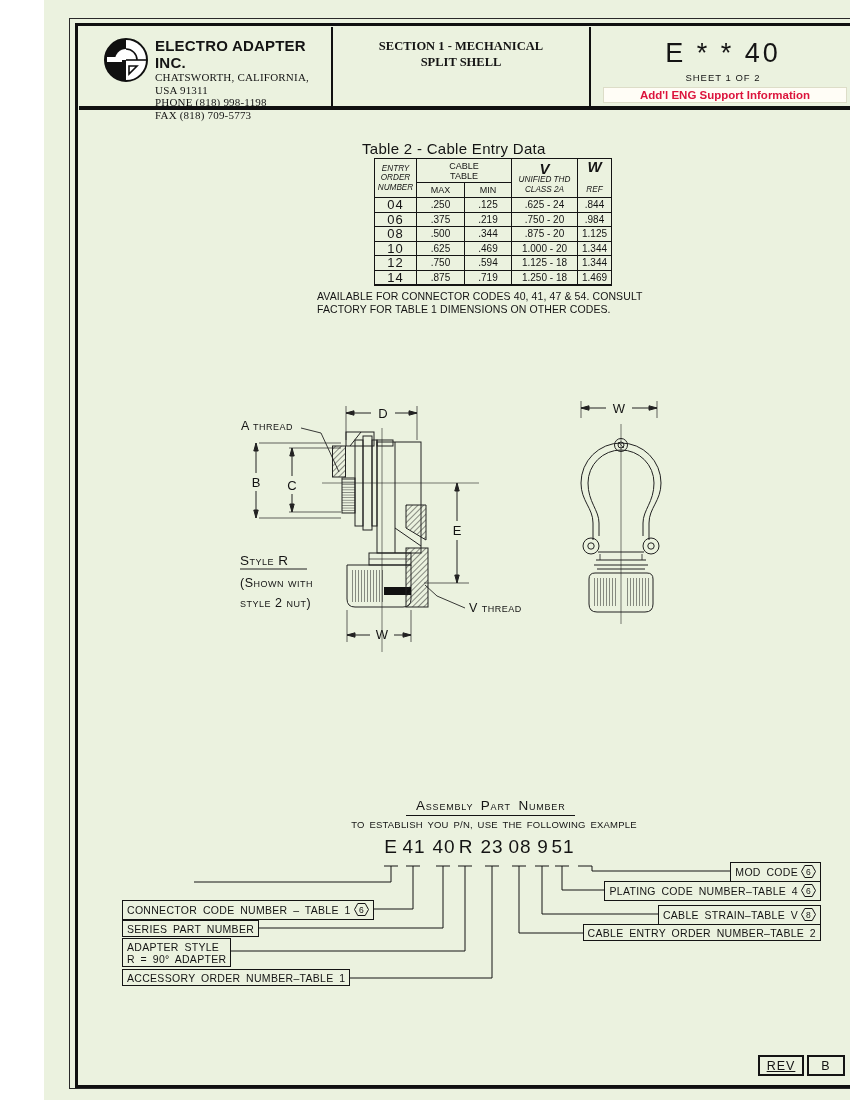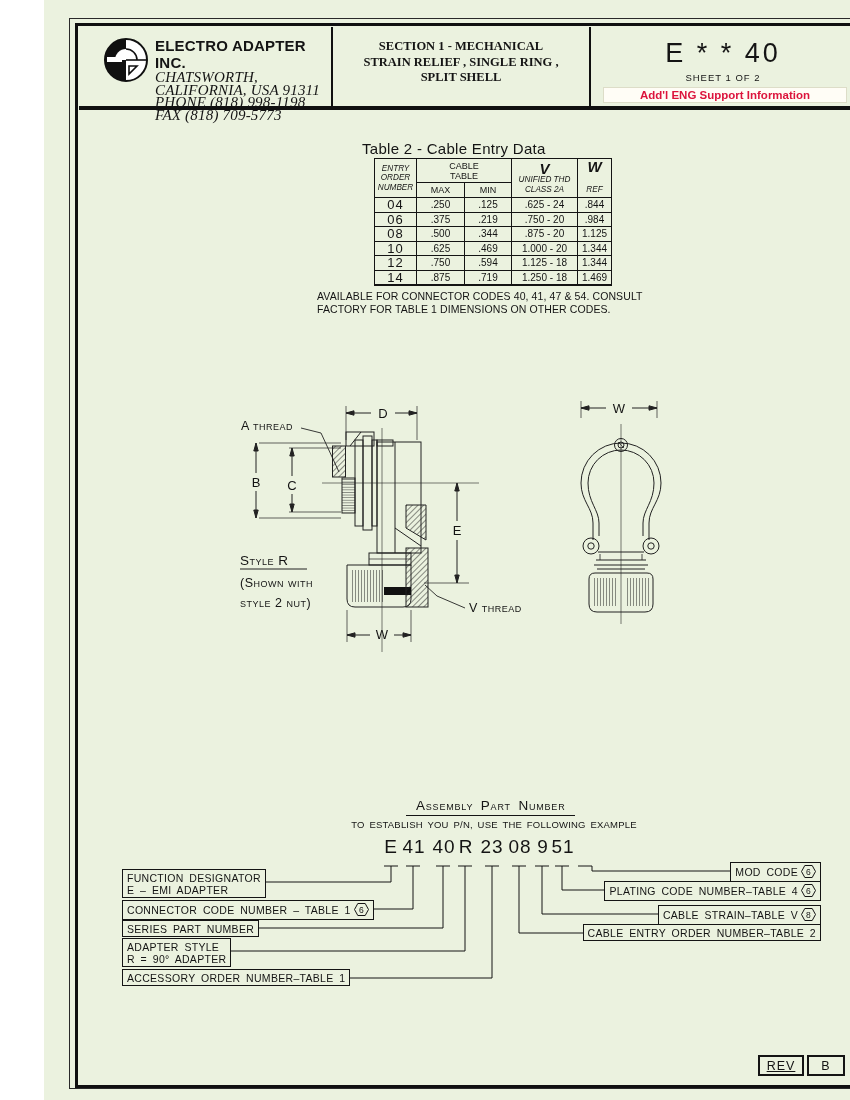--- a/index.html
+++ b/index.html
@@ -8,21 +8,21 @@
   .frame-thick{position:absolute;left:31px;top:23px;width:783px;height:1059px;border:3px solid #101010;}
 
   
   .header{position:absolute;left:35px;top:27px;width:776px;height:79px;border-bottom:4px solid #101010;display:flex;}
   .h-left{width:252px;border-right:2px solid #101010;position:relative;}
   .h-mid{width:258px;border-right:2px solid #101010;text-align:center;font-family:"Liberation Serif",serif;font-weight:bold;font-size:12.5px;line-height:15.5px;padding-top:12px;box-sizing:border-box;}
   .h-right{flex:1;text-align:center;position:relative;}
   .logo{position:absolute;left:23px;top:9px;}
   .company{position:absolute;left:76px;top:10px;text-align:left;}
   .co-name{font-size:15px;font-weight:bold;letter-spacing:.2px;}
-  .co-line{font-family:"Liberation Serif",serif;font-size:15px;line-height:12.5px;letter-spacing:.2px;font-style:italic;}
+  .co-line{font-family:"Liberation Serif",serif;font-size:11px;line-height:12.5px;letter-spacing:.2px;}
   .part-code{font-size:27px;letter-spacing:3px;margin-top:11px;}
   .sheet{font-size:9.5px;letter-spacing:1px;margin-top:3px;}
   .support-link{position:absolute;left:12px;right:8px;bottom:3px;background:#fffdf6;border:1px solid #ddddc8;color:#dc143c;font-weight:bold;font-size:11.5px;padding:1px 0;cursor:pointer;}
 
   
   .t2-title{position:absolute;left:318px;top:140px;font-size:15px;letter-spacing:.3px;}
   .t2{position:absolute;left:330px;top:158px;display:grid;grid-template-columns:42px 48px 47px 66px 33px;grid-template-rows:24px 15px repeat(6,14.5px);border:1.5px solid #141414;}
   .tc{display:flex;align-items:center;justify-content:center;border-right:1px solid #141414;border-bottom:1px solid #141414;font-size:10px;box-sizing:border-box;}
   .tc.last{border-right:none;}
   .col{flex-direction:column;}
@@ -83,21 +83,20 @@
       </svg>
       <div class="company">
         <div class="co-name">ELECTRO ADAPTER INC.</div>
         <div class="co-line">CHATSWORTH, CALIFORNIA, USA 91311</div>
         <div class="co-line">PHONE   (818) 998-1198</div>
         <div class="co-line">FAX   (818) 709-5773</div>
       </div>
     </div>
     <div class="h-mid">
       <div>SECTION 1  -  MECHANICAL</div>
-      <div>STRAIN RELIEF ,  SINGLE RING ,</div>
       <div>SPLIT SHELL</div>
     </div>
     <div class="h-right">
       <div class="part-code">E * * 40</div>
       <div class="sheet">SHEET  1 OF 2</div>
       <div class="support-link">Add'l ENG Support Information</div>
     </div>
   </div>
 
   <div class="t2-title">Table  2 - Cable Entry Data</div>
@@ -311,24 +310,20 @@
       <path d="M392,866 H406 M399,866 V928 H150"></path>
       <path d="M414,866 H428 M421,866 V951 H150"></path>
       <path d="M441,866 H455 M448,866 V978 H150"></path>
       <path d="M468,866 H482 M475,866 V933 H700"></path>
       <path d="M491,866 H505 M498,866 V914 H700"></path>
       <path d="M511,866 H525 M518,866 V890 H700"></path>
       <path d="M534,866 H548 M548,866 V871 H720"></path>
     </g>
   </svg>
 
-  <div class="cbox lbox" style="top:869px">
-    <div>FUNCTION DESIGNATOR</div>
-    <div>E – EMI ADAPTER</div>
-  </div>
   <div class="cbox lbox" style="top:900px">
     <span>CONNECTOR CODE NUMBER – TABLE 1</span><span class="hex"><svg width="15" height="13" viewBox="0 0 15 13">
           <polygon points="3.8,0.5 11.2,0.5 14.5,6.5 11.2,12.5 3.8,12.5 0.5,6.5" fill="none" stroke="#141414"></polygon>
           <text x="7.5" y="9.6" text-anchor="middle" font-size="8.5" fill="#141414">6</text>
         </svg></span>
   </div>
   <div class="cbox lbox" style="top:920px">
     <span>SERIES PART NUMBER</span>
   </div>
   <div class="cbox lbox" style="top:938px">

